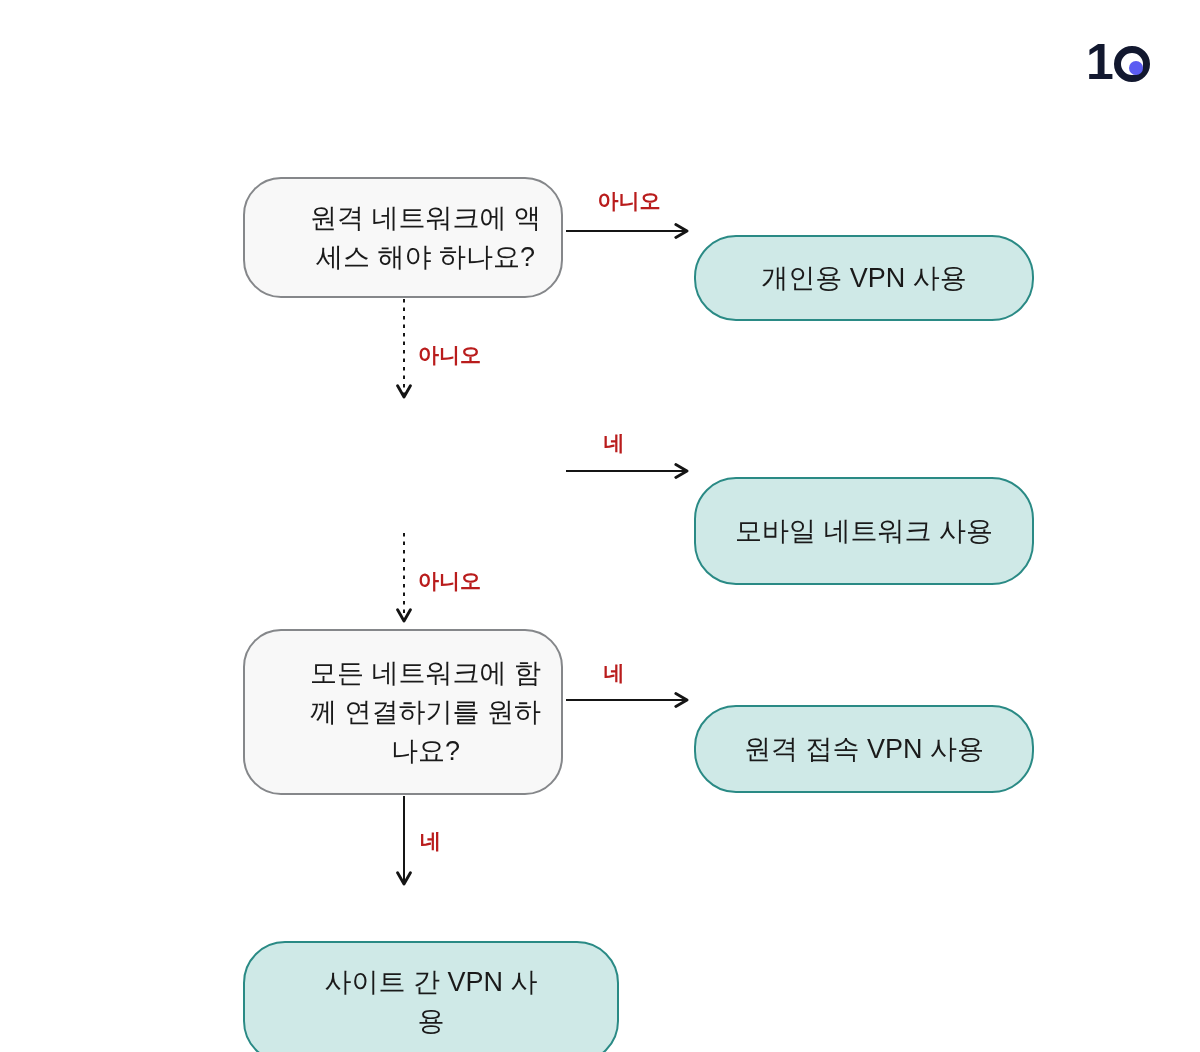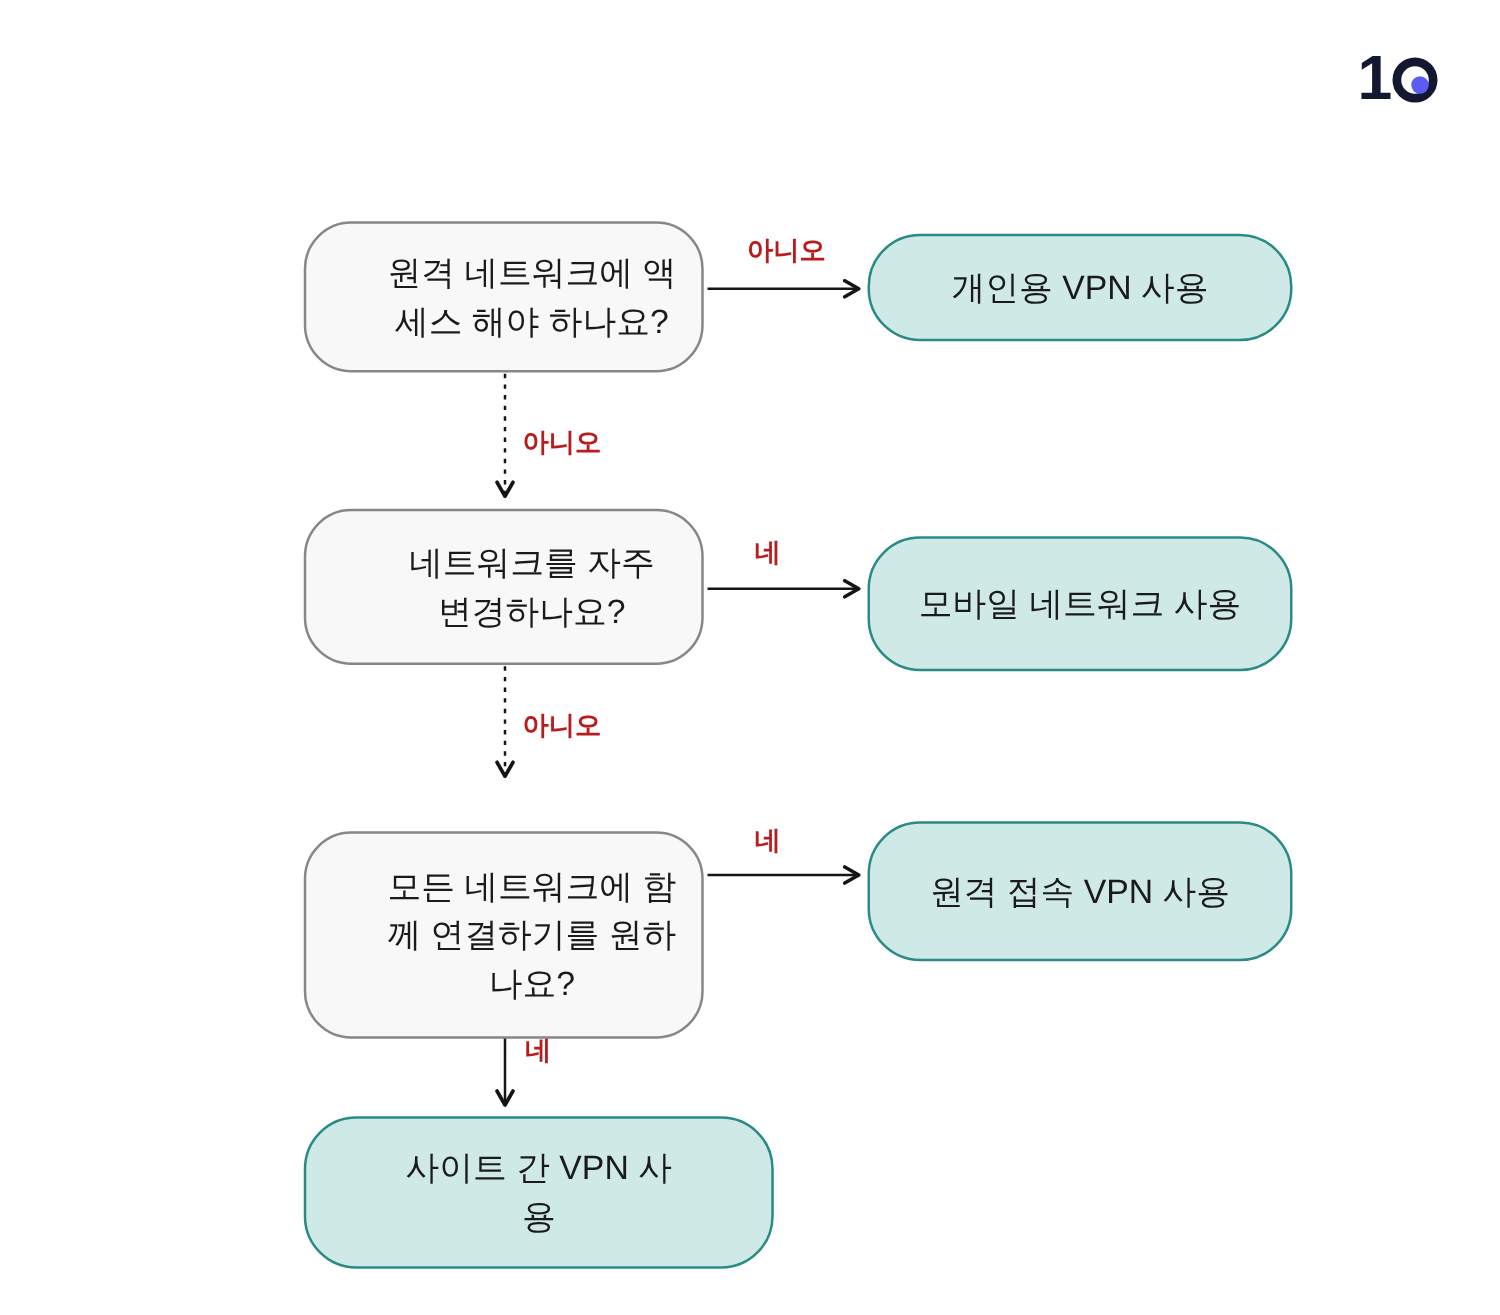--- a/index.html
+++ b/index.html
@@ -32,27 +32,28 @@
     left:243px;width:320px;
     background:#f8f8f8;
     border:2px solid #85878a;
     border-radius:38px;
     padding-left:45px;
   }
   .node.result{
     background:#cfe9e7;
     border:2.5px solid #2a8a85;
     border-radius:42px;
+    margin-top:48px;
   }
   .q1{top:177px;height:121px;}
   .q2{top:407px;height:125px;}
-  .q3{top:629px;height:166px;margin-top:36px;}
+  .q3{top:629px;height:166px;}
   .r1{left:694px;top:187px;width:340px;height:86px;}
   .r2{left:694px;top:429px;width:340px;height:108px;}
-  .r3{left:694px;top:657px;width:340px;height:112px;}
+  .r3{left:694px;top:657px;width:340px;height:88px;}
   .r4{left:243px;top:893px;width:376px;height:122px;}
   .edge-label{
     position:absolute;
     font-size:21px;font-weight:700;color:#b91c1c;
     line-height:30px;
   }
   .el-0{left:570px;top:186px;width:118px;text-align:center;}
   .el-1{left:418px;top:340px;}
   .el-2{left:594px;top:428px;width:40px;text-align:center;}
   .el-3{left:418px;top:566px;}
@@ -97,22 +98,20 @@
     <path d="M566,700 H687" stroke="#151515" stroke-width="2" fill="none" marker-end="url(#arrowhead)"></path>
     <path d="M404,796 V884" stroke="#151515" stroke-width="2" fill="none" marker-end="url(#arrowhead)"></path>
   </svg>
 
 
   <div class="node question q1">원격 네트워크에 액
 세스 해야 하나요?</div>
 
   <div class="node result r1">개인용 VPN 사용</div>
 
-  <div class="node question q2">네트워크를 자주
-변경하나요?</div>
 
   <div class="node result r2">모바일 네트워크 사용</div>
 
   <div class="node question q3">모든 네트워크에 함
 께 연결하기를 원하
 나요?</div>
 
   <div class="node result r3">원격 접속 VPN 사용</div>
 
   <div class="node result r4">사이트 간 VPN 사

